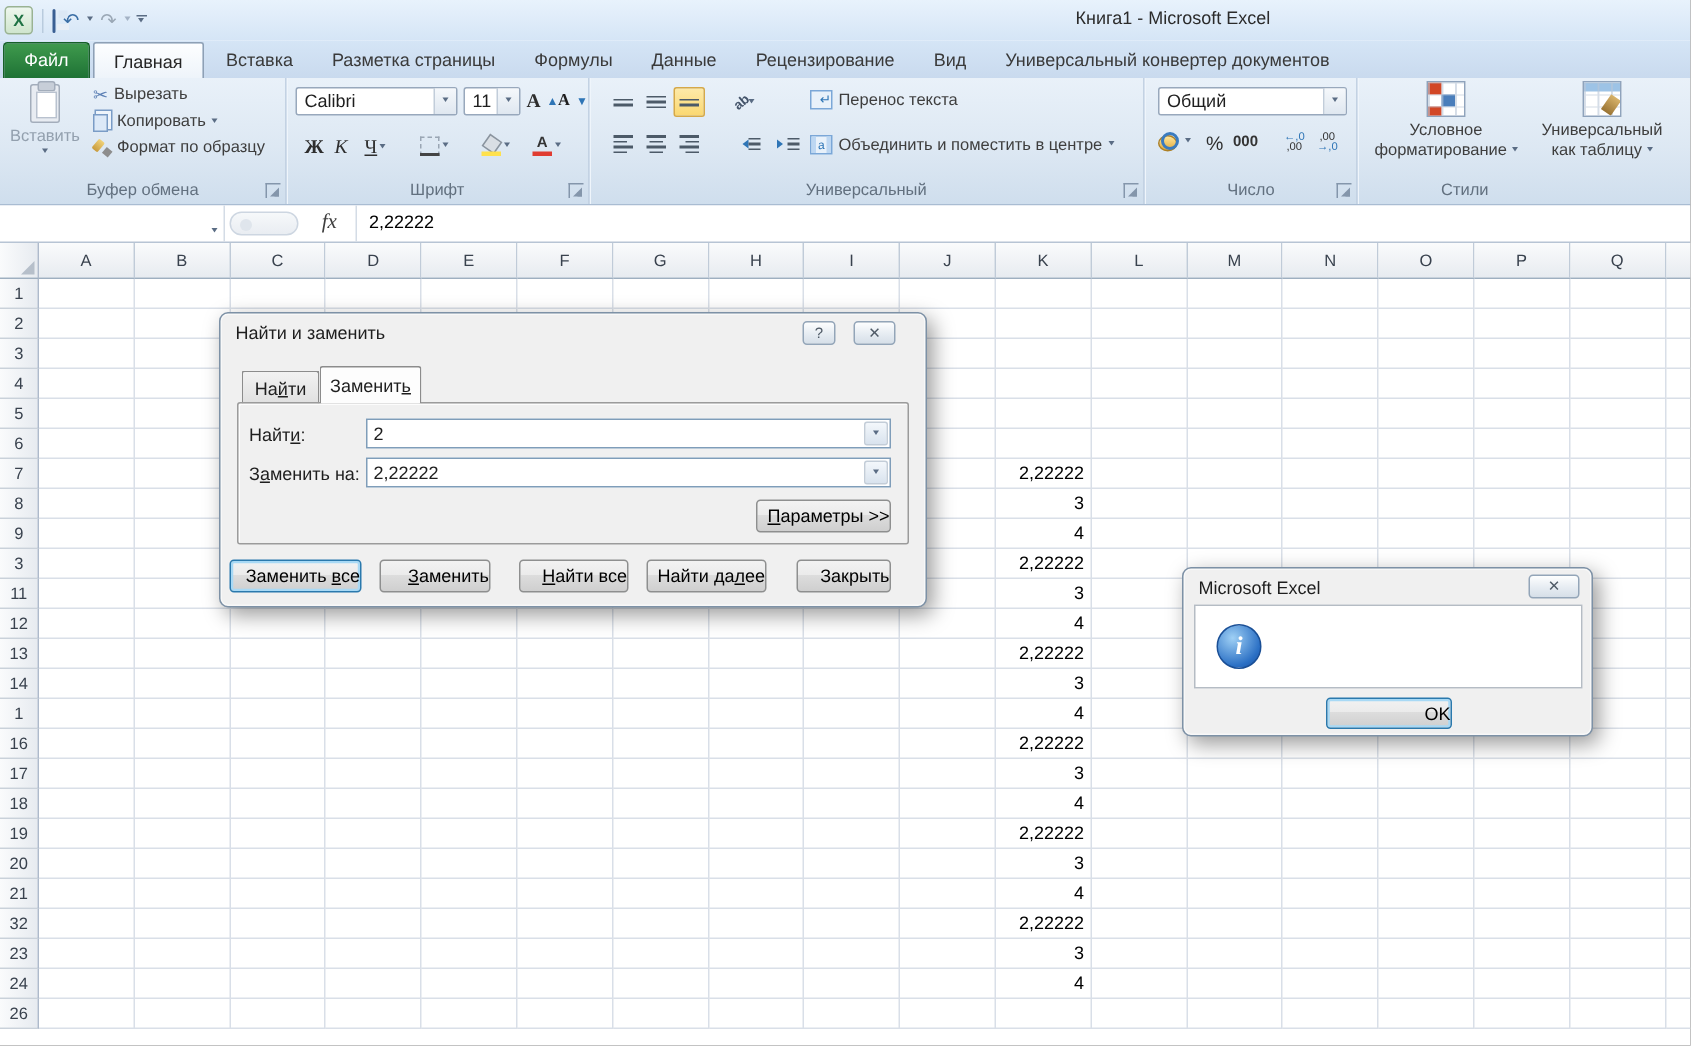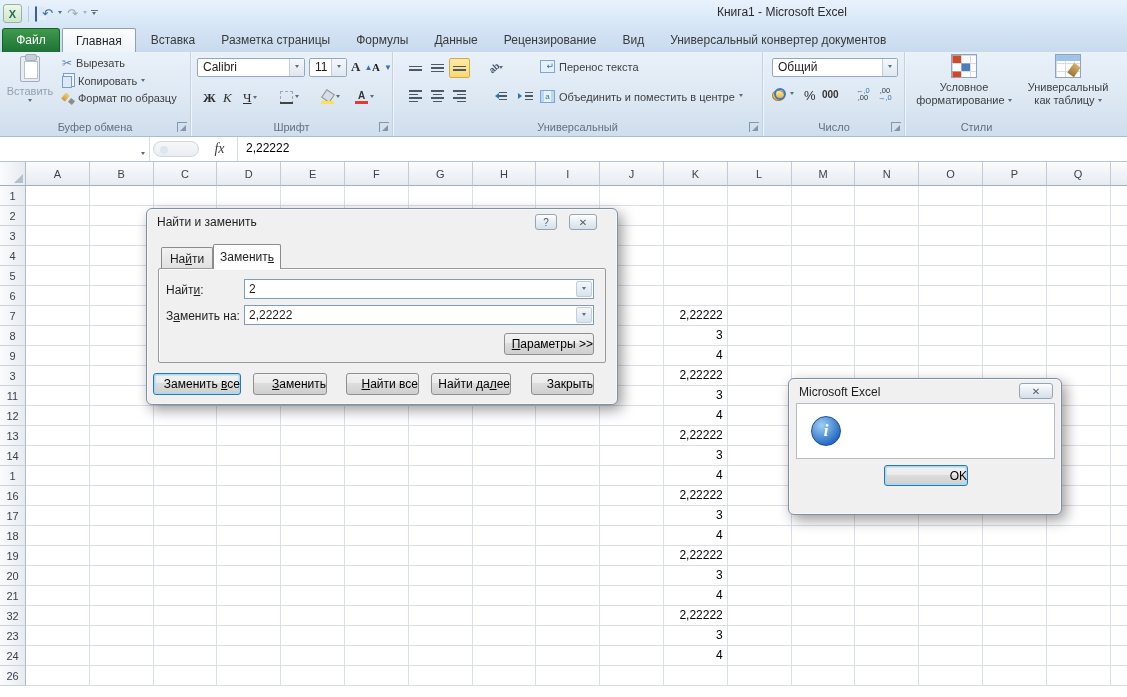--- a/index.html
+++ b/index.html
@@ -1021,21 +1021,21 @@
       <span><span></span><span class="u">Н</span><span>айти все</span></span>
     </div>
     <div class="btn7" style="left:284px;top:164px;width:80px;height:22px">
       <span><span>Найти да</span><span class="u">л</span><span>ее</span></span>
     </div>
     <div class="btn7" style="left:384px;top:164px;width:63px;height:22px">
       <span><span>Закрыть</span><span class="u"></span><span></span></span>
     </div>
   </div>
 
-  <div class="dlg" style="left:788px;top:378px;width:274px;height:137px">
+  <div class="dlg" style="left:788px;top:378px;width:274px;height:113px">
     <div class="dtitle">Microsoft Excel</div>
     <div class="cap-btn" style="right:8px;top:4px;width:34px">
         <span>✕</span>
       </div>
     <div class="mb-panel">
       <span class="info-ico">i</span>
     </div>
     <div class="btn7 focus" style="left:95px;top:86px;width:84px;height:21px">
       <span>OK</span>
     </div>

